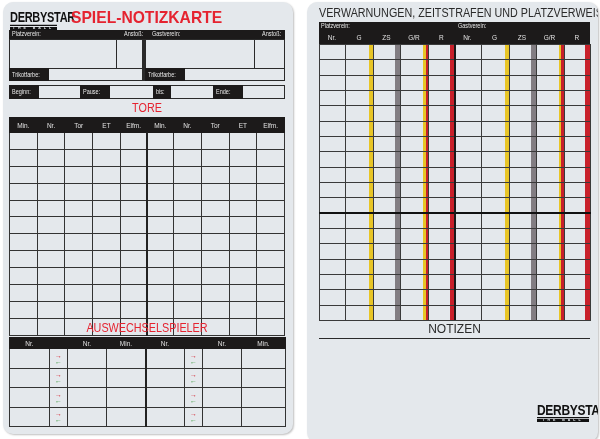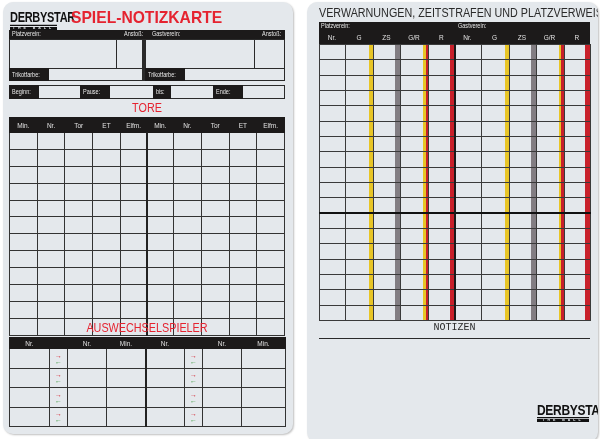--- a/index.html
+++ b/index.html
@@ -687,21 +687,21 @@
               <td style="border-color: rgb(58, 58, 58);"></td>
               <td style="border-color: rgb(58, 58, 58);"></td>
               <td style="border-color: rgb(58, 58, 58);"></td>
             </tr>
           </tbody>
         </table>
       </div>
       <div style="position: absolute; left: 134.5px; top: 0px; width: 2px; height: 276px; background: rgb(26, 26, 26);"></div>
     </div>
 
-  <div class="abs" style="left:12px; top:320px; width:271px; text-align:center; font-size:10px; color:#2a2a2a;font-family:Liberation Mono, monospace;">NOTIZEN</div>
+  <div class="abs" style="left:12px; top:320px; width:271px; text-align:center; font-size:12px; color:#2a2a2a;">NOTIZEN</div>
   <div class="abs" style="left:12px; top:336px; width:271px; height:1px; background:#2a2a2a;"></div>
   <div class="abs" style="left:12px; top:338px; width:271px; height:50px;"></div>
 
   <div class="logo" style="left:230px; top:400px; width:52px;">
     <span class="word" style="font-size:12px;">DERBYSTAR</span>
     <span class="sub">THE BALL</span>
   </div>
 </div>
 
 </body></html>

